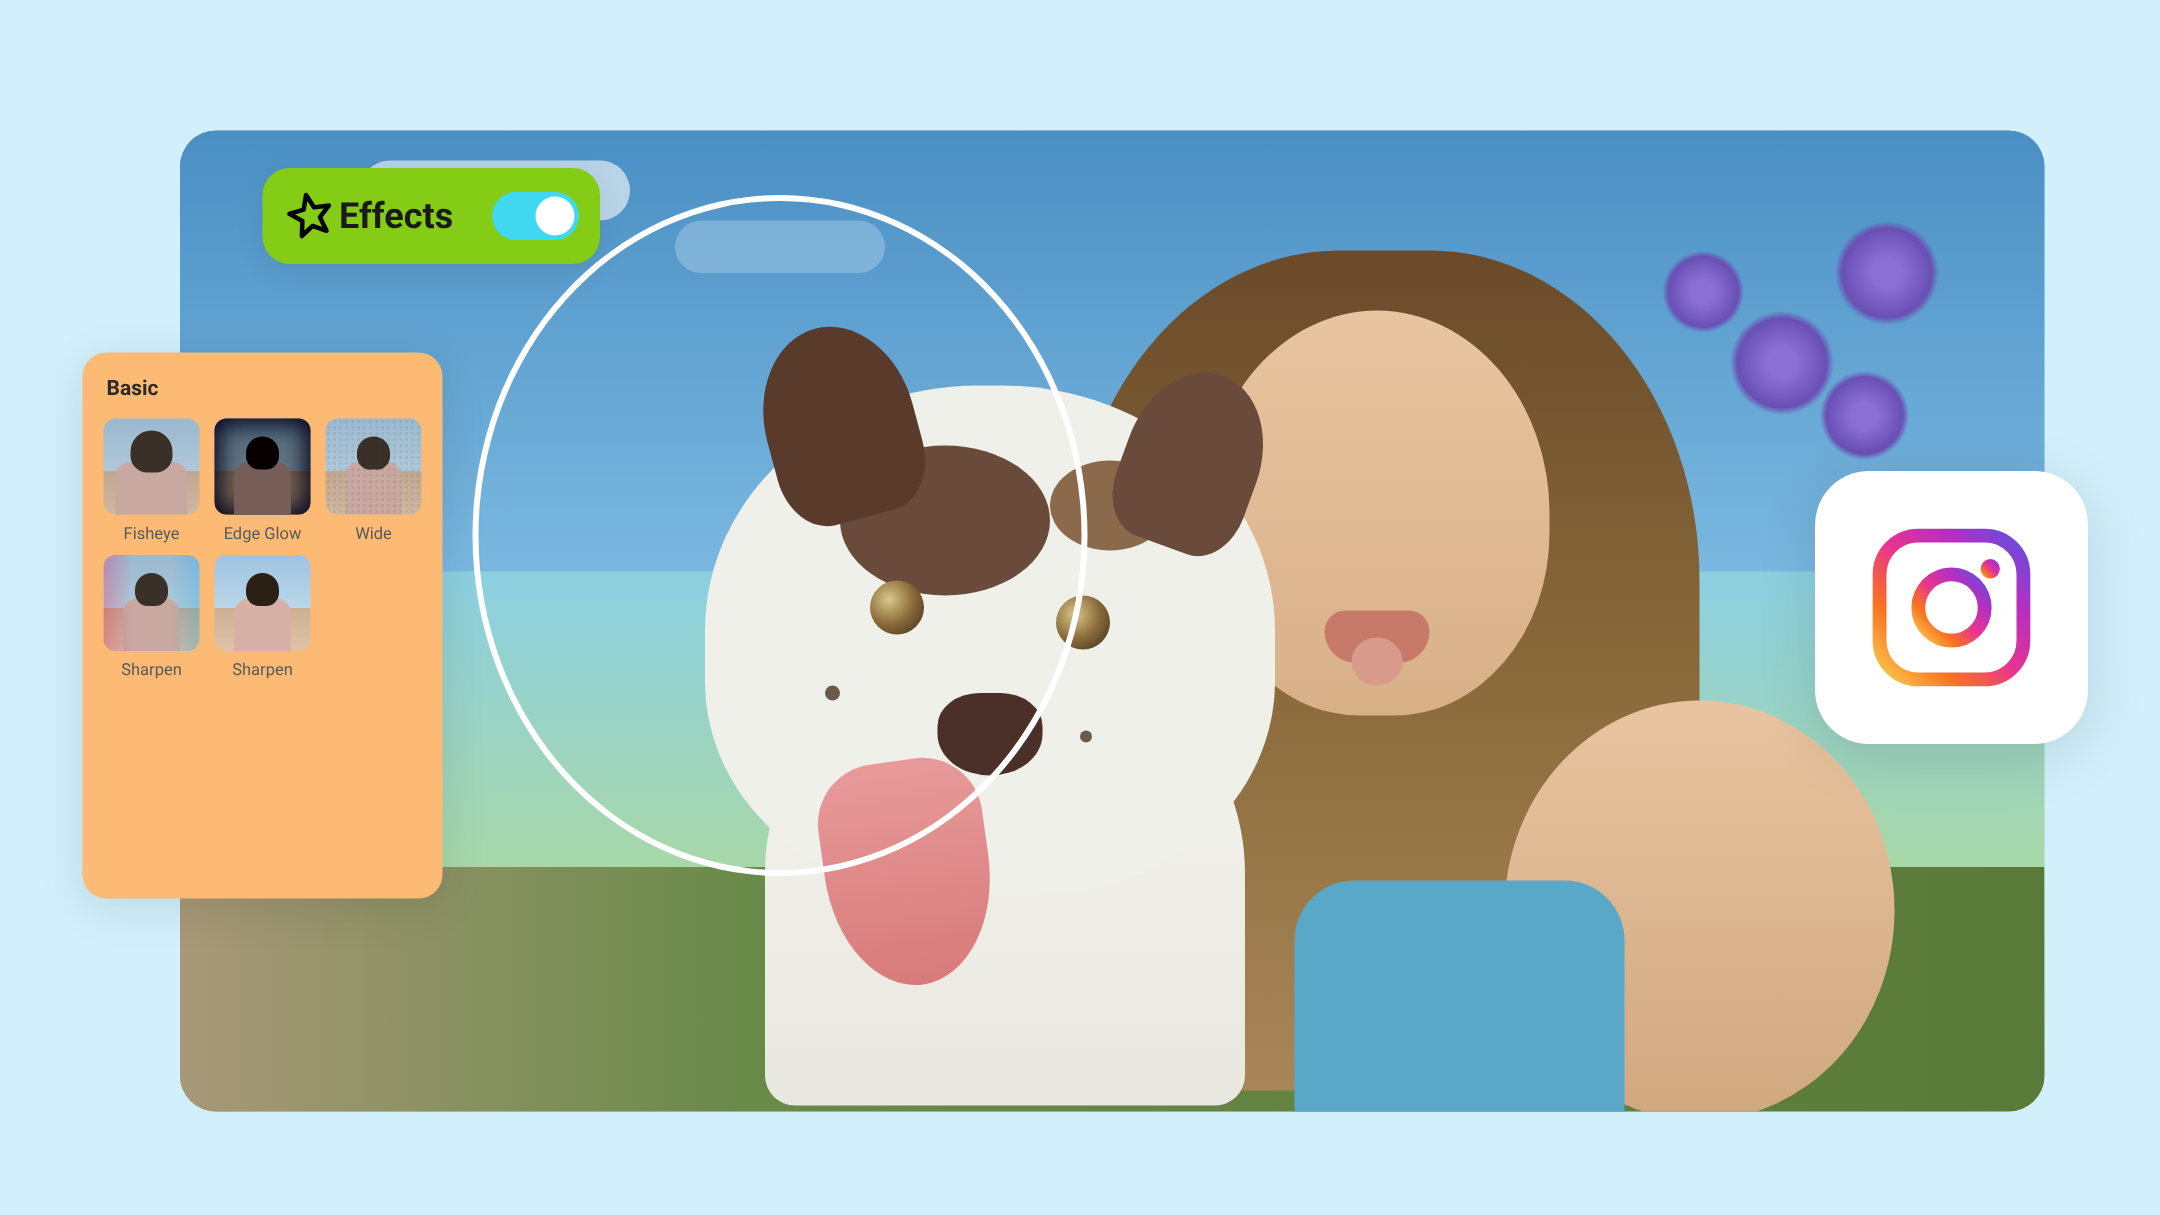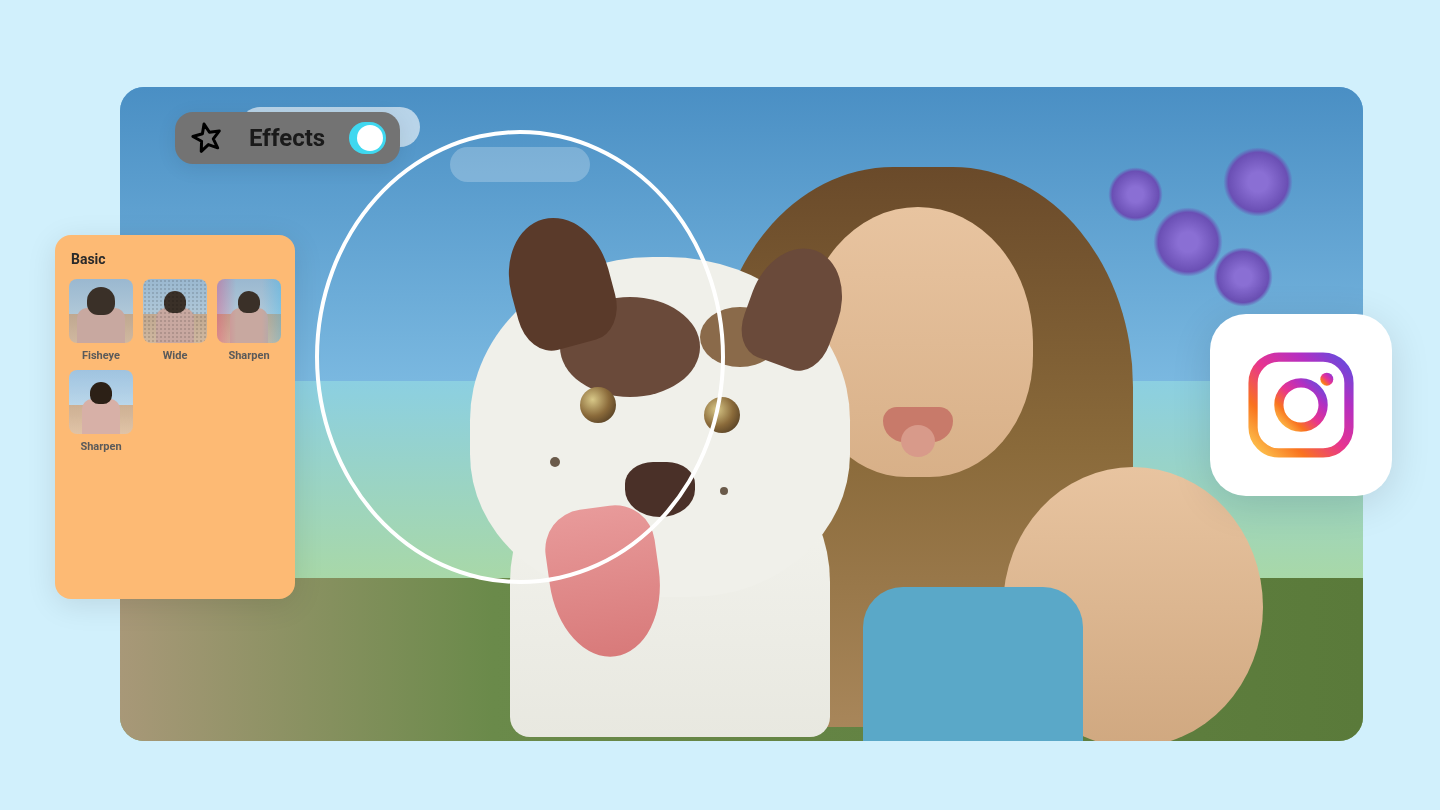--- a/index.html
+++ b/index.html
@@ -204,27 +204,27 @@
       border-radius: 50%;
       pointer-events: none;
     }
 
     
     .effects-pill {
       position: absolute;
       left: 175px;
       top: 112px;
       width: 225px;
-      height: 52px;
-      background: #737373;
+      height: 64px;
+      background: #84cc16;
       border-radius: 18px;
       display: flex;
       align-items: center;
       padding: 0 14px;
-      gap: 24px;
+      gap: 1px;
       box-shadow: 0 4px 20px rgba(0,0,0,0.08);
     }
     .effects-star {
       width: 36px; height: 36px;
       flex-shrink: 0;
     }
     .effects-label {
       font-size: 24px;
       font-weight: 700;
       color: #1a1a1a;
@@ -267,21 +267,20 @@
     .effects-grid {
       display: grid;
       grid-template-columns: repeat(3, 1fr);
       gap: 8px 6px;
     }
     .effect-item {
       display: flex;
       flex-direction: column;
       align-items: center;
       cursor: pointer;
-      font-weight: bold;
     }
     .effect-thumb {
       width: 64px;
       height: 64px;
       border-radius: 8px;
       background: linear-gradient(to bottom, #9ab8d0 0%, #b0c8d8 55%, #c0a890 55%, #d0b8a0 100%);
       position: relative;
       overflow: hidden;
     }
     .thumb-figure {
@@ -403,20 +402,27 @@
   <div class="panel-heading">Basic</div>
   <div class="effects-grid" id="effects-grid">
       <div class="effect-item">
         <div class="effect-thumb fisheye">
           <div class="thumb-body"></div>
           <div class="thumb-figure"></div>
         </div>
         <div class="effect-label">Fisheye</div>
       </div>
       <div class="effect-item">
+        <div class="effect-thumb edgeglow">
+          <div class="thumb-body"></div>
+          <div class="thumb-figure"></div>
+        </div>
+        <div class="effect-label">Edge Glow</div>
+      </div>
+      <div class="effect-item">
         <div class="effect-thumb noise">
           <div class="thumb-body"></div>
           <div class="thumb-figure"></div>
         </div>
         <div class="effect-label">Wide</div>
       </div>
       <div class="effect-item">
         <div class="effect-thumb sharpen">
           <div class="thumb-body"></div>
           <div class="thumb-figure"></div>

